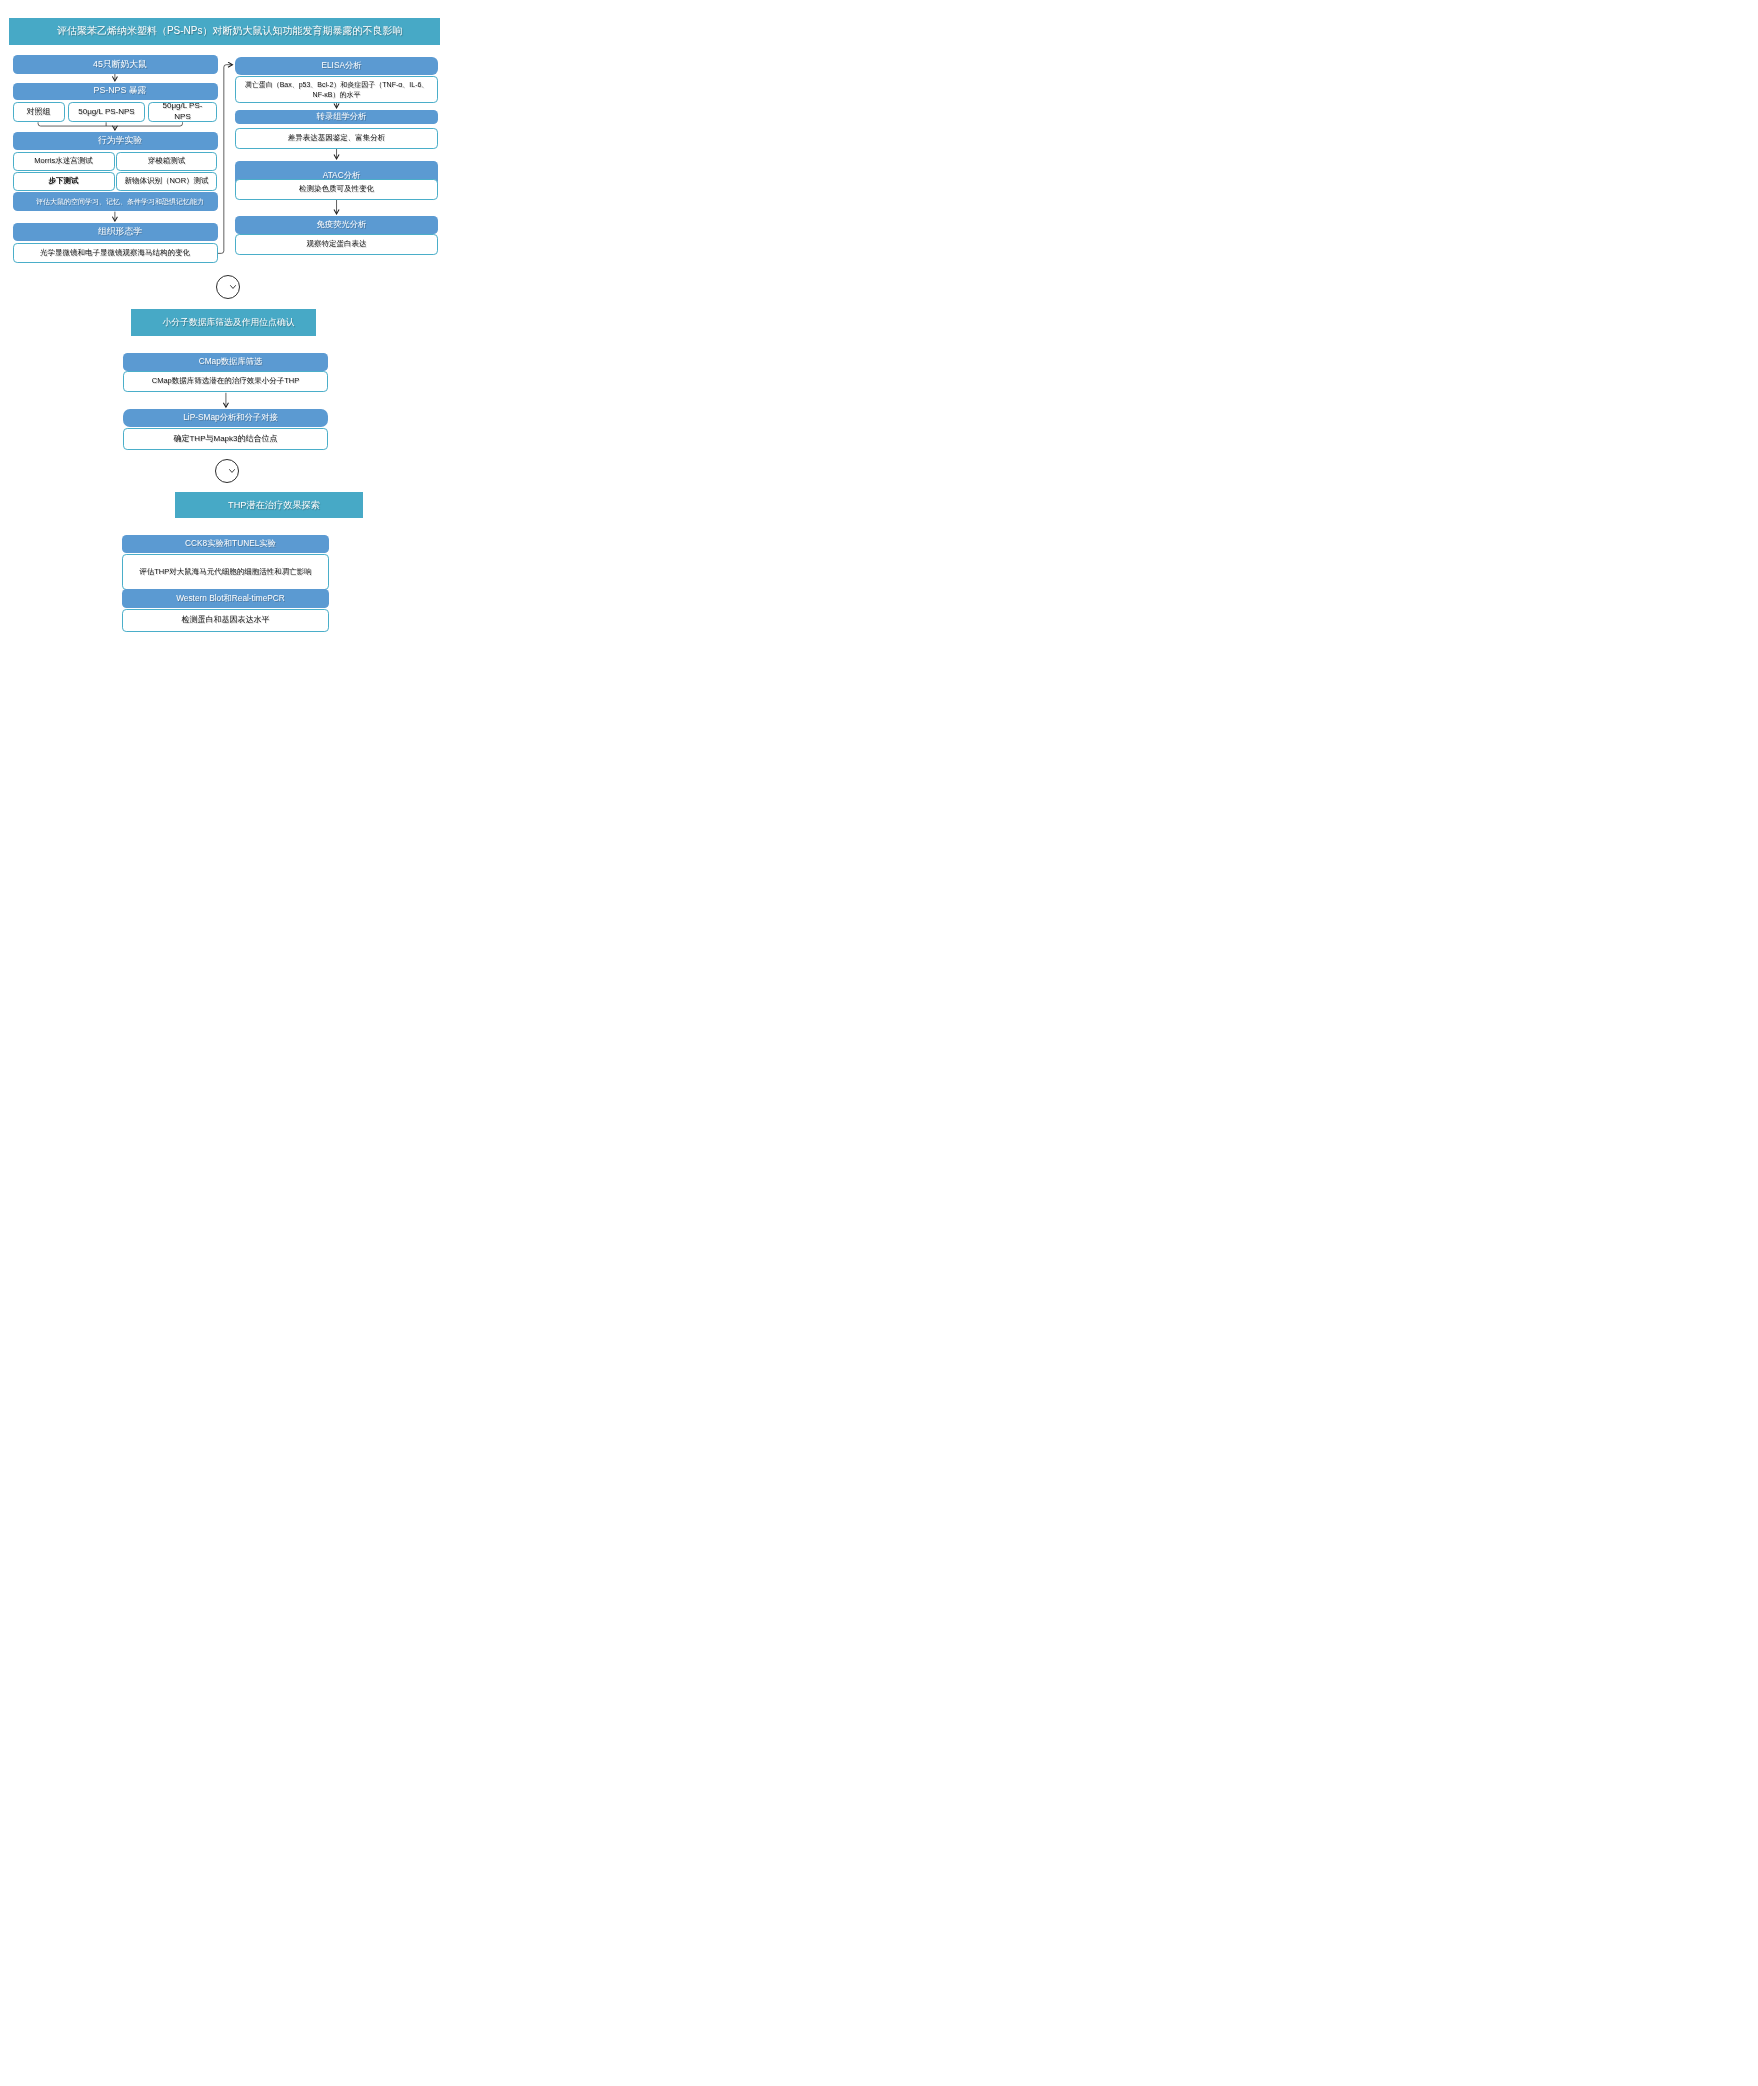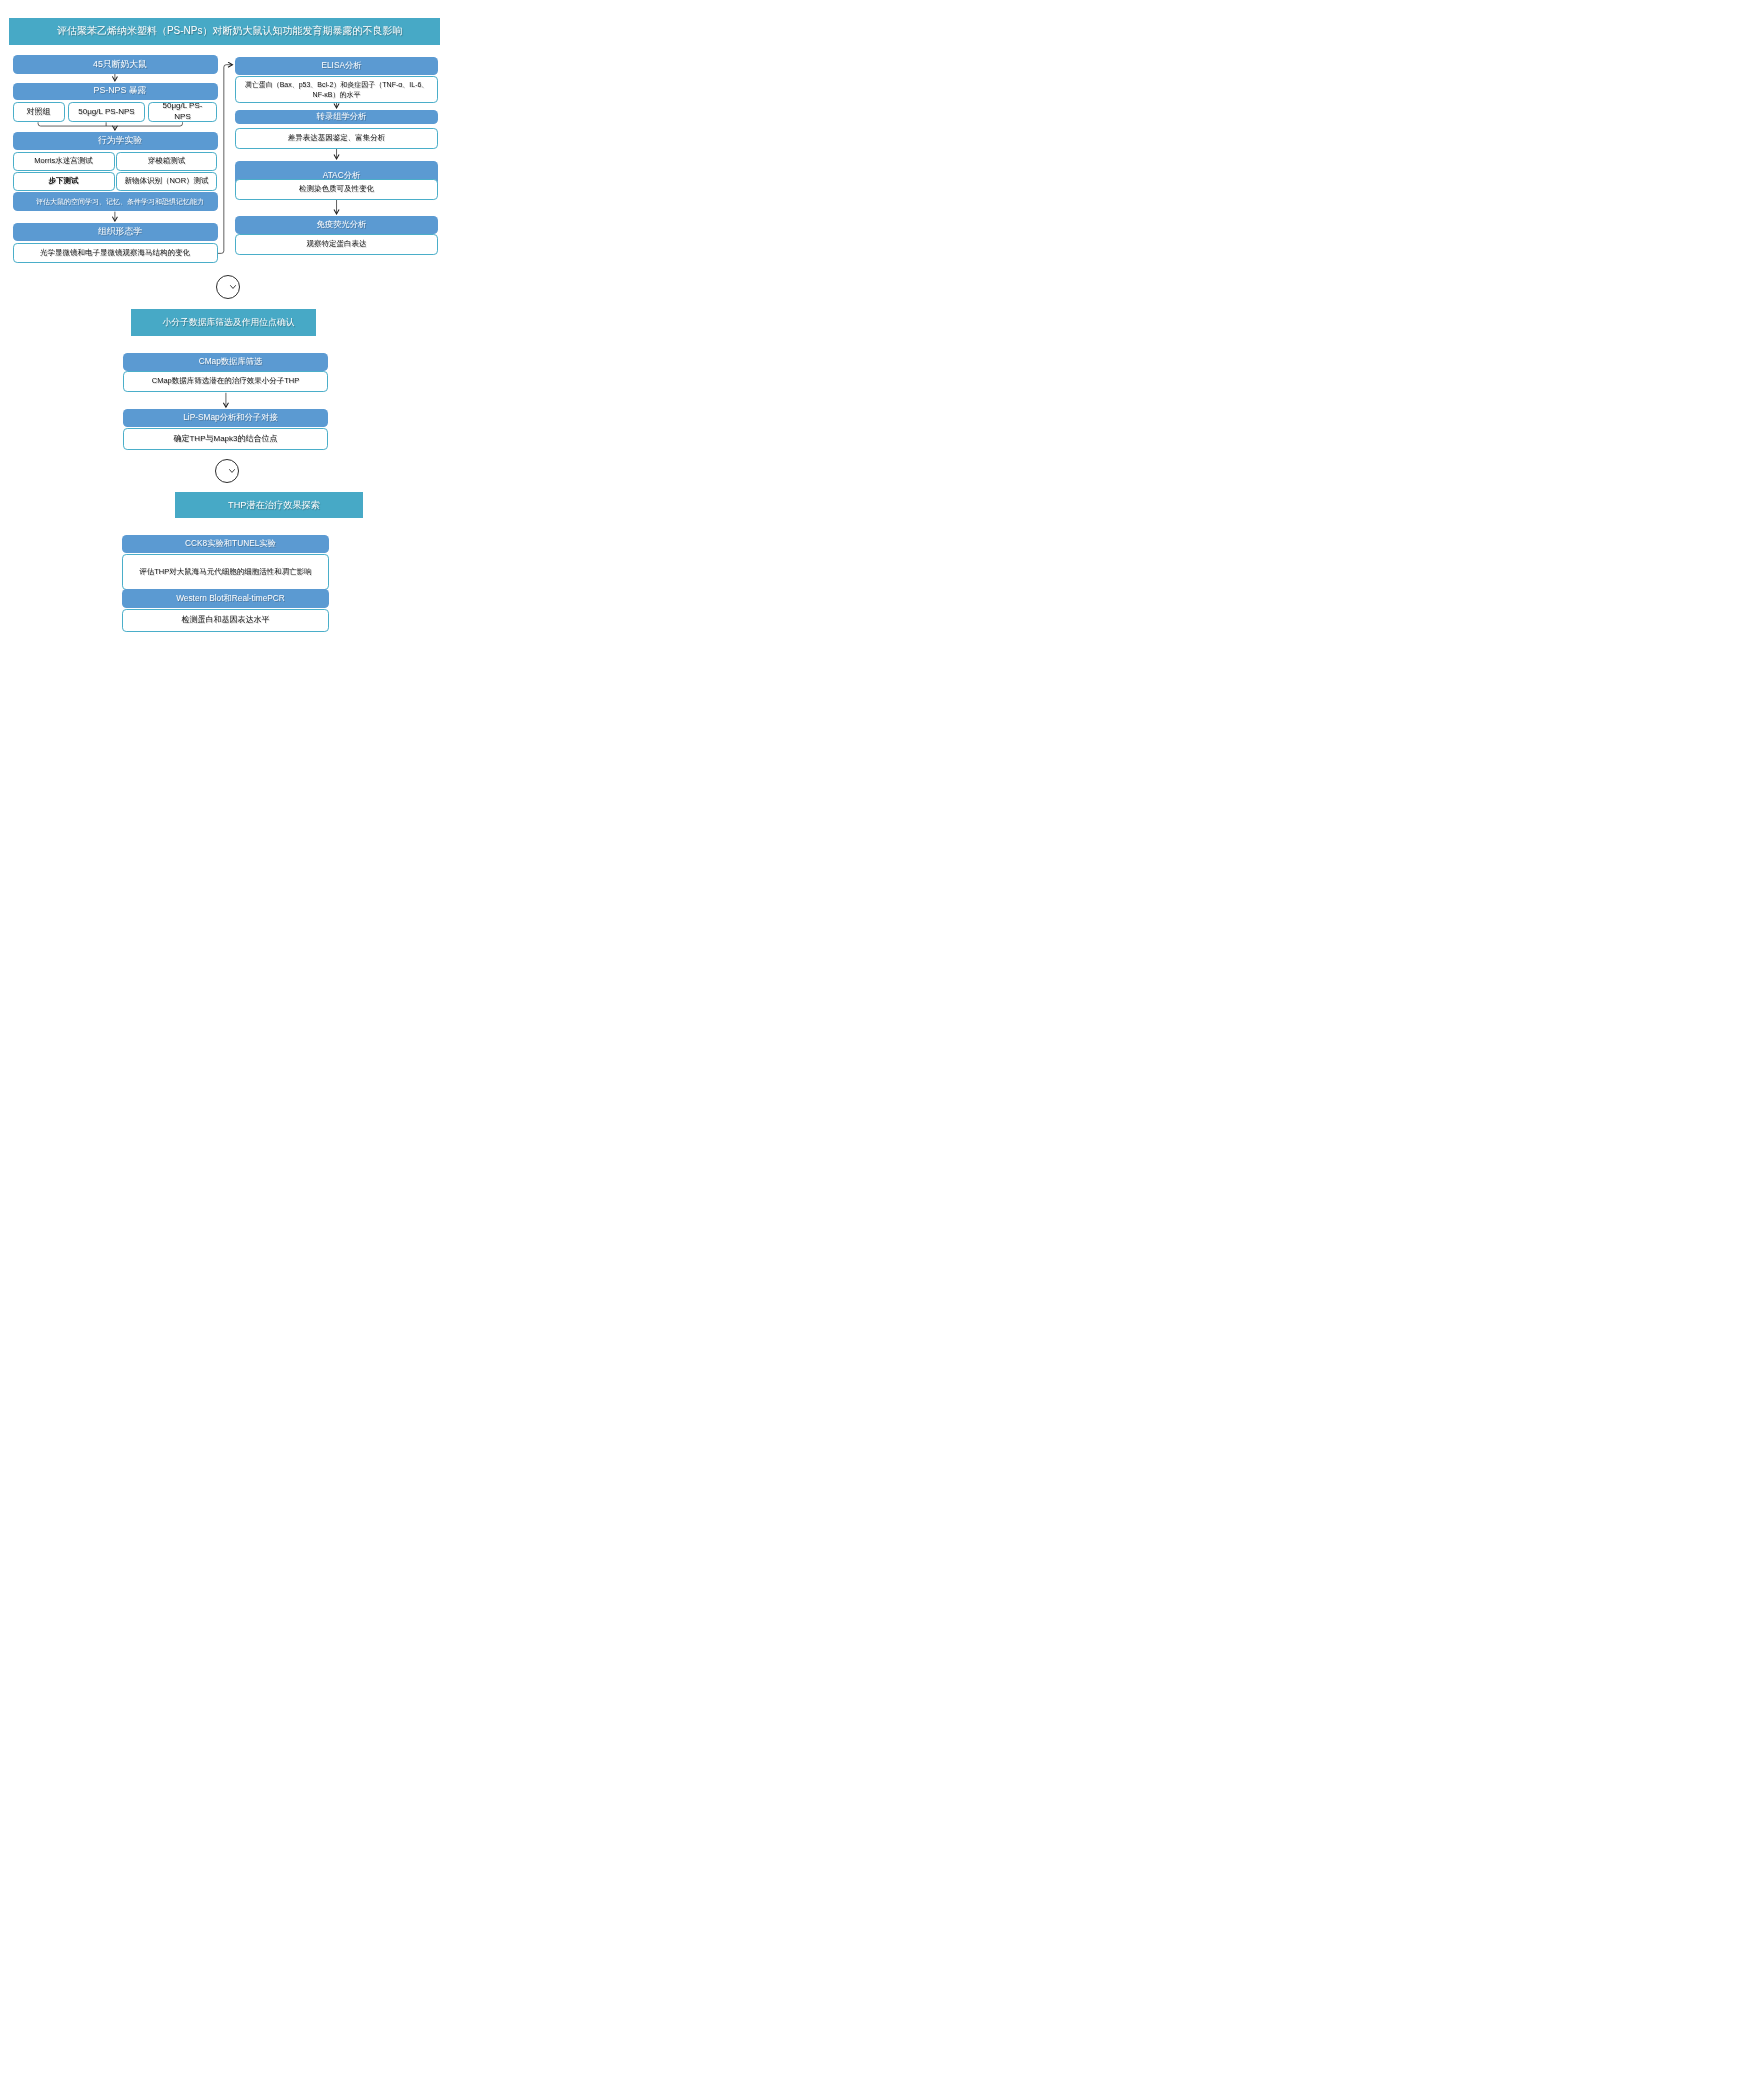--- a/index.html
+++ b/index.html
@@ -57,21 +57,21 @@
   <div class="abs white" style="left:12.5px;top:152px;width:102px;height:19px;font-size:7.5px;">Morris水迷宫测试</div>
   <div class="abs white" style="left:116px;top:152px;width:101px;height:19px;font-size:7.5px;">穿梭箱测试</div>
   <div class="abs white" style="left:12.5px;top:172px;width:102px;height:19px;font-size:7.5px;font-weight:bold;">步下测试</div>
   <div class="abs white" style="left:116px;top:172px;width:101px;height:19px;font-size:7.5px;">新物体识别（NOR）测试</div>
 
   <div class="abs blue" style="left:12.5px;top:192px;width:205px;height:19px;font-size:7px;">评估大鼠的空间学习、记忆、条件学习和恐惧记忆能力</div>
 
   <div class="abs blue" style="left:12.5px;top:223px;width:205px;height:18px;font-size:8.8px;">组织形态学</div>
   <div class="abs white" style="left:12.5px;top:243px;width:205px;height:20px;font-size:7.5px;">光学显微镜和电子显微镜观察海马结构的变化</div>
 
-  <div class="abs blue" style="left:235px;top:57px;width:203px;height:17.5px;font-size:8.3px;">ELISA分析</div>
+  <div class="abs blue" style="left:235px;top:57px;width:203px;height:17.5px;font-size:8.3px;border-radius:6px;">ELISA分析</div>
   <div class="abs white" style="left:235px;top:76px;width:203px;height:27px;font-size:7px;">凋亡蛋白（Bax、p53、Bcl-2）和炎症因子（TNF-α、IL-6、NF-κB）的水平</div>
 
   <div class="abs blue" style="left:235px;top:110px;width:203px;height:14px;font-size:8.3px;">转录组学分析</div>
   <div class="abs white" style="left:235px;top:128px;width:203px;height:20.5px;font-size:7.5px;">差异表达基因鉴定、富集分析</div>
 
   <div class="abs blue" style="left:235px;top:161px;width:203px;height:30px;font-size:8.3px;">ATAC分析</div>
   <div class="abs white" style="left:235px;top:179px;width:203px;height:20.5px;font-size:7.5px;">检测染色质可及性变化</div>
 
   <div class="abs blue" style="left:235px;top:216px;width:203px;height:17.5px;font-size:8.3px;">免疫荧光分析</div>
   <div class="abs white" style="left:235px;top:234px;width:203px;height:20.5px;font-size:7.5px;">观察特定蛋白表达</div>
@@ -80,21 +80,21 @@
     <svg width="24" height="24" viewBox="0 0 58 58">
         <path class="chev" d="M17,22 L29,36 L41,22"></path>
       </svg>
   </div>
 
   <div class="abs teal" style="left:131px;top:309px;width:185px;height:27px;font-size:8.8px;">小分子数据库筛选及作用位点确认</div>
 
   <div class="abs blue" style="left:123px;top:353px;width:205px;height:17.5px;font-size:8.3px;">CMap数据库筛选</div>
   <div class="abs white" style="left:123px;top:371px;width:205px;height:21px;font-size:7.5px;">CMap数据库筛选潜在的治疗效果小分子THP</div>
 
-  <div class="abs blue" style="left:123px;top:409px;width:205px;height:17.5px;font-size:8.3px;">LiP-SMap分析和分子对接</div>
+  <div class="abs blue" style="left:123px;top:409px;width:205px;height:17.5px;font-size:8.3px;border-radius:7px;">LiP-SMap分析和分子对接</div>
   <div class="abs white" style="left:123px;top:428px;width:205px;height:22px;font-size:8px;">确定THP与Mapk3的结合位点</div>
 
   <div class="abs circle" style="left:215px;top:459px;width:24px;height:24px;">
     <svg width="24" height="24" viewBox="0 0 58 58">
         <path class="chev" d="M17,22 L29,36 L41,22"></path>
       </svg>
   </div>
 
   <div class="abs teal" style="left:133px;top:492px;width:188px;height:25.5px;font-size:9.2px;margin-left:42px;">THP潜在治疗效果探索</div>
 

